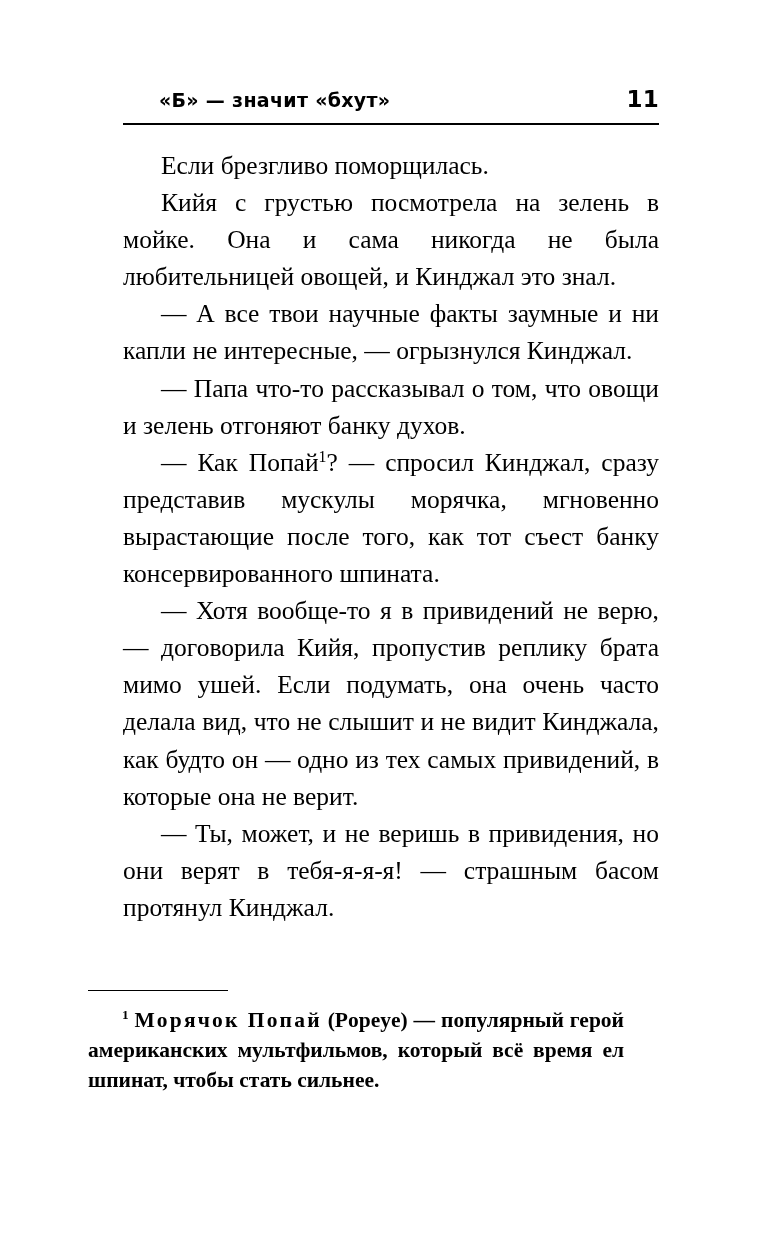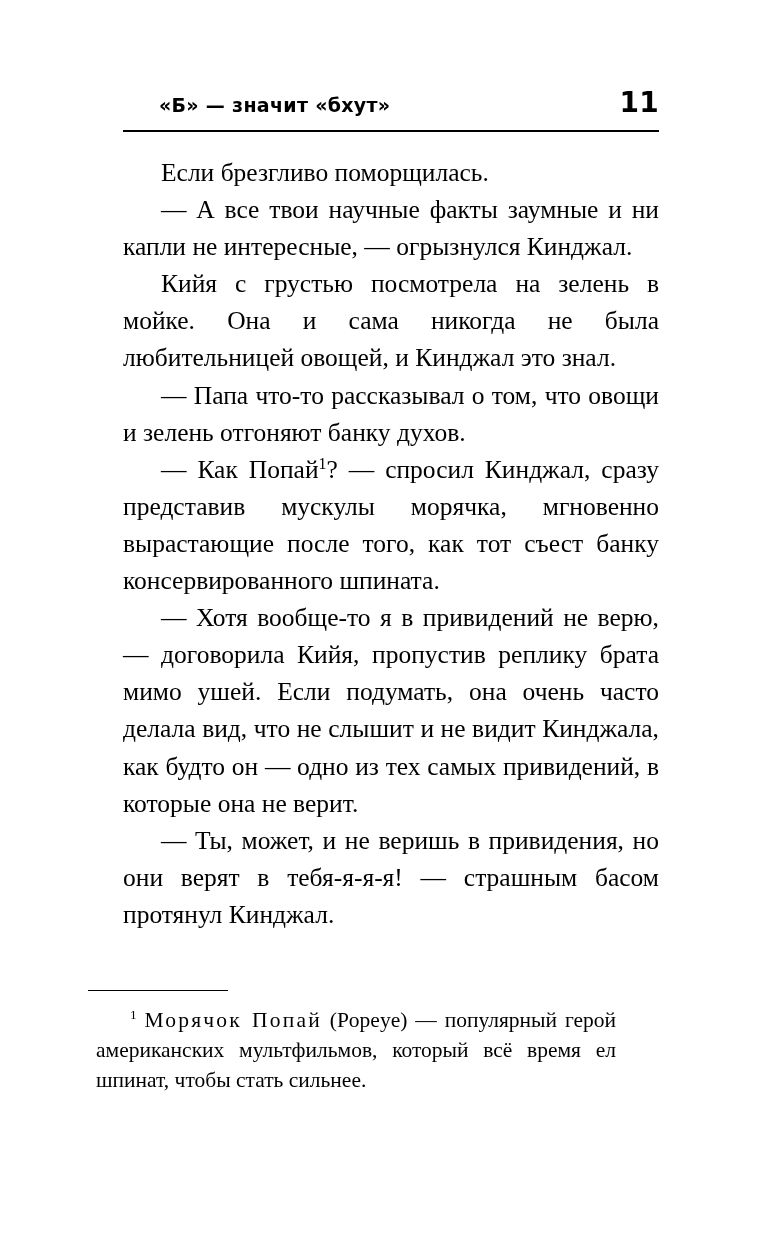--- a/index.html
+++ b/index.html
@@ -33,21 +33,21 @@
     justify-content: space-between;
     font-family: "DejaVu Sans", sans-serif;
     font-weight: bold;
     letter-spacing: 0.3px;
   }
   .running-head-title {
     font-size: 19px;
     margin-left: 36px;
   }
   .running-head-page {
-    font-size: 28px;
+    font-size: 23px;
   }
   .head-rule {
     border: 0;
     border-top: 2px solid #000;
     margin: 11px 0 0 0;
     width: 100%;
   }
   .body-text {
     margin-top: 22px;
     font-size: 25.5px;
@@ -72,22 +72,23 @@
     margin: 0;
     width: 140px;
   }
   .footnote {
     margin-top: 14px;
     font-size: 21.5px;
     line-height: 1.4;
     text-align: justify;
   }
   .footnote p {
-    margin: 8px;
+    margin: 0;
     text-indent: 34px;
+    font-weight: bold;
   }
   sup {
     font-size: 0.62em;
     vertical-align: super;
     line-height: 0;
   }
   .sp { letter-spacing: 2.2px; }
 </style>
 </head>
 <body>
@@ -97,22 +98,22 @@
   <div class="content">
 
     <div class="running-head">
       <span class="running-head-title">«Б» — значит «бхут»</span>
       <span class="running-head-page">11</span>
     </div>
     <hr class="head-rule">
 
     <div class="body-text">
       <p>Если брезгливо поморщилась.</p>
+      <p>Кийя с грустью посмотрела на зелень в мойке. Она и сама никогда не была любительницей овощей, и Кинджал это знал.</p>
       <p>— А все твои научные факты заумные и ни капли не интересные, — огрызнулся Кинджал.</p>
-      <p>Кийя с грустью посмотрела на зелень в мойке. Она и сама никогда не была любительницей овощей, и Кинджал это знал.</p>
       <p>— Папа что-то рассказывал о том, что овощи и зелень отгоняют банку духов.</p>
       <p><span>— Как Попай</span><sup>1</sup><span>? — спросил Кинджал, сразу представив мускулы морячка, мгновенно вырастающие после того, как тот съест банку консервированного шпината.</span></p>
       <p>— Хотя вообще-то я в привидений не верю, — договорила Кийя, пропустив реплику брата мимо ушей. Если подумать, она очень часто делала вид, что не слышит и не видит Кинджала, как будто он — одно из тех самых привидений, в которые она не верит.</p>
       <p>— Ты, может, и не веришь в привидения, но они верят в тебя-я-я-я! — страшным басом протянул Кинджал.</p>
     </div>
 
   </div>
 
   <div class="footnote-wrap">
     <hr class="footnote-rule">

